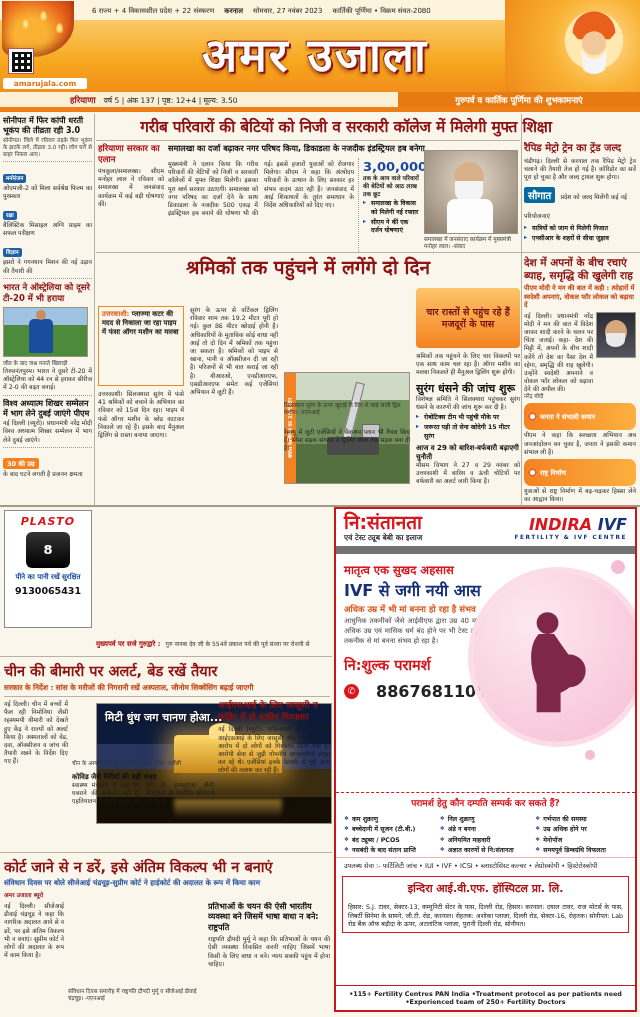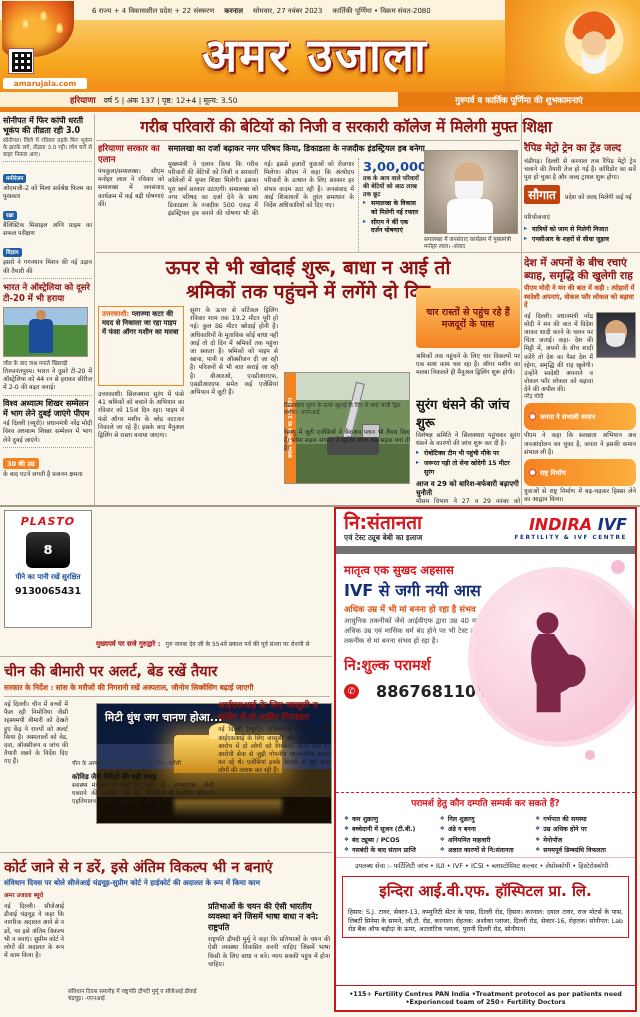--- a/index.html
+++ b/index.html
@@ -24,21 +24,21 @@
 .guru-panel{position:absolute;right:0;top:0;width:135px;height:92px;background:radial-gradient(circle at 70% 45%,#ffe2a0 0%,#f9b233 45%,#ef8a18 100%);overflow:hidden}
 .m-bottom{position:absolute;left:0;top:92px;width:640px;height:15px;display:flex}
 .m-bottom .mb-left{width:398px;background:#fbf0d6;display:flex;align-items:center;gap:8px;padding-left:70px;font-size:7.5px;color:#222}
 .m-bottom .mb-left .state{color:#9a1413;font-weight:bold;font-size:8.5px}
 .m-bottom .mb-right{flex:1;background:#e87a12;color:#fff;font-weight:bold;font-size:8.5px;display:flex;align-items:center;justify-content:center}
 
 .main-head{position:absolute;left:96px;top:114px;width:500px;height:26px;font-size:15.5px;font-weight:bold;color:#8e1212;text-align:center;line-height:26px;white-space:nowrap;overflow:hidden;letter-spacing:-0.2px}
 .hl{font-weight:bold;color:#8e1212}
 .kick{font-weight:bold;color:#c2410c}
 .chip{display:inline-block;background:#1f5fa6;color:#fff;font-size:5.6px;padding:0 3px;border-radius:2px;font-weight:bold;line-height:9px}
-.chip-red{display:inline-block;background:#c2410c;color:#fff;font-size:12px;padding:1px 4px;border-radius:2px;font-weight:bold}
+.chip-red{display:inline-block;background:#0369a1;color:#fff;font-size:10px;padding:1px 4px;border-radius:2px;font-weight:bold}
 .chip-or{display:inline-block;background:#f58220;color:#fff;font-size:6.5px;padding:1px 4px;border-radius:2px;font-weight:bold}
 .pt{position:relative;padding-left:8px;font-size:6.2px;line-height:1.35;color:#111;font-weight:bold;margin-top:2px}
 .pt::before{content:"▸";color:#1f5fa6;position:absolute;left:0;top:-1px}
 
 .sidebar{position:absolute;left:3px;top:116px;width:89px;height:392px;overflow:hidden}
 .sb-hr{border-top:1px dotted #999;margin:3px 0}
 .brief{margin:2px 0}
 
 .ph{position:relative;overflow:hidden;border:1px solid #9a9382}
 .ph-cricket{background:linear-gradient(180deg,#9fc3e0 0 35%,#4e8a3c 35% 100%)}
@@ -99,23 +99,23 @@
 .ivf-phone .pic{width:15px;height:15px;border-radius:50%;background:#d8161c;color:#fff;text-align:center;line-height:15px;font-size:9px}
 .ivf-phone .pic::before{content:"✆"}
 .ivf-phone .num{font-size:16px;font-weight:bold;color:#222}
 .ivf-circle{position:absolute;right:-8px;top:18px;width:170px;height:170px;border-radius:50%;background:radial-gradient(circle at 35% 30%,#fde8ef,#f6bdd2);box-shadow:0 0 0 5px #fbdce8}
 .ivf-circle svg{position:absolute;left:18%;top:12%;width:64%;height:80%}
 .dot{position:absolute;border-radius:50%;background:#f6bdd2}
 .ivf-listtitle{text-align:center;color:#d8161c;font-weight:bold;font-size:9px;padding:3px 0;border-top:1px dashed #d8161c}
 .ivf-list{display:grid;grid-template-columns:repeat(3,1fr);gap:1px 4px;padding:2px 8px}
 .ivf-item{position:relative;padding-left:8px;font-size:6.3px;line-height:1.5;color:#222;font-weight:bold}
 .ivf-item::before{content:"❖";color:#2b3f8c;position:absolute;left:0;top:0;font-size:5.5px}
-.ivf-serv{padding:3px 19px;font-size:6.6px;color:#222;border-top:1px solid #e9b8ba}
+.ivf-serv{padding:3px 8px;font-size:6.6px;color:#222;border-top:1px solid #e9b8ba}
 .ivf-hosp{margin:3px 6px;border:1px solid #d8161c;padding:3px 5px}
-.ivf-hospname{text-align:center;color:#b01216;font-weight:bold;font-size:15px;margin-bottom:8px}
+.ivf-hospname{text-align:center;color:#b01216;font-weight:bold;font-size:11px;margin-bottom:8px}
 .ivf-addr{font-size:6.3px;line-height:1.4;color:#222;text-align:justify}
 .ivf-foot{margin-top:auto;border-top:1.5px solid #c8171d;padding:4px 6px;font-size:6.4px;font-weight:bold;color:#222;text-align:center}
 
 .sec-head{font-size:14.5px;font-weight:bold;color:#8e1212;white-space:nowrap;overflow:hidden}
 .sec-kick{font-size:7.3px;font-weight:bold;color:#c2410c;white-space:nowrap;overflow:hidden}
 .byline{font-size:6px;font-weight:bold;color:#9a1413}
 </style>
 </head>
 <body>
 
@@ -217,41 +217,40 @@
       <span class="chip-red">सौगात</span>
       <span class="t6">प्रदेश को जल्द मिलेंगी कई नई परियोजनाएं</span>
     </div>
     <div class="pt">यात्रियों को जाम से मिलेगी निजात</div>
     <div class="pt">एनसीआर के शहरों से सीधा जुड़ाव</div>
   </div>
 
   <div class="rule-h" style="left:96px;top:252px;width:544px"></div>
 
   <div class="tun-head">
-    <span style="display:block">ऊपर से भी खोदाई शुरू, बाधा न आई तो</span>
     <span style="display:block">श्रमिकों तक पहुंचने में लगेंगे दो दिन</span>
   </div>
   <div class="sidebox">
     <b>उत्तरकाशी:</b>
     <span>प्लाज्मा कटर की मदद से निकाला जा रहा पाइप में फंसा ऑगर मशीन का मलबा</span>
   </div>
   <div class="abs t6 j" style="left:98px;top:390px;width:86px;height:114px">उत्तरकाशी। सिलक्यारा सुरंग में फंसे 41 श्रमिकों को बचाने के अभियान का रविवार को 15वां दिन रहा। पाइप में फंसे ऑगर मशीन के ब्लेड काटकर निकाले जा रहे हैं। इसके बाद मैनुअल ड्रिलिंग से रास्ता बनाया जाएगा।</div>
   <div class="abs t6 j" style="left:190px;top:306px;width:88px;height:198px">सुरंग के ऊपर से वर्टिकल ड्रिलिंग रविवार शाम तक 19.2 मीटर पूरी हो गई। कुल 86 मीटर खोदाई होनी है। अधिकारियों के मुताबिक कोई बाधा नहीं आई तो दो दिन में श्रमिकों तक पहुंचा जा सकता है। श्रमिकों को पाइप से खाना, पानी व ऑक्सीजन दी जा रही है। परिजनों से भी बात कराई जा रही है। बीआरओ, एनडीआरएफ, एसडीआरएफ समेत कई एजेंसियां अभियान में जुटी हैं।</div>
   <div class="ph ph-drill abs" style="left:284px;top:288px;width:126px;height:112px">
     <div class="mast"></div>
     <div class="cab"></div>
     <div class="base"></div>
     <div class="ph-strip">बचाव अभियान का 15वां दिन</div>
   </div>
   <div class="abs cap" style="left:284px;top:402px;width:126px;height:22px">सिलक्यारा सुरंग के ऊपर खुदाई के लिए ले जाई जाती ड्रिल मशीन। -एएनआई</div>
   <div class="abs t6 j" style="left:284px;top:428px;width:126px;height:76px">रेस्क्यू में जुटी एजेंसियों ने बैकअप प्लान भी तैयार किए हैं। सीमा सड़क संगठन ने ड्रिलिंग स्थल तक सड़क बना दी है।</div>
   <div class="orangebox">चार रास्तों से पहुंच रहे हैं मजदूरों के पास</div>
   <div class="abs" style="left:416px;top:352px;width:104px;height:152px;overflow:hidden">
     <div class="t6 j">श्रमिकों तक पहुंचने के लिए चार विकल्पों पर एक साथ काम चल रहा है। ऑगर मशीन का मलबा निकलते ही मैनुअल ड्रिलिंग शुरू होगी।</div>
-    <div style="font-size:13px;font-weight:bold;color:#111;margin-top:18px">सुरंग धंसने की जांच शुरू</div>
+    <div style="font-size:11px;font-weight:bold;color:#111;margin-top:3px">सुरंग धंसने की जांच शुरू</div>
     <div class="t6 j">विशेषज्ञ समिति ने सिलक्यारा पहुंचकर सुरंग धंसने के कारणों की जांच शुरू कर दी है।</div>
     <div class="pt">रोबोटिक्स टीम भी पहुंची मौके पर</div>
     <div class="pt">जरूरत पड़ी तो सेना खोदेगी 15 मीटर सुरंग</div>
     <div style="font-size:7px;font-weight:bold;color:#111;margin-top:3px">आज व 29 को बारिश-बर्फबारी बढ़ाएगी चुनौती</div>
     <div class="t6 j">मौसम विभाग ने 27 व 29 नवंबर को उत्तरकाशी में बारिश व ऊंची चोटियों पर बर्फबारी का अलर्ट जारी किया है।</div>
   </div>
 
   <div class="abs" style="left:524px;top:256px;width:112px;height:248px;overflow:hidden">
     <div class="hl" style="font-size:10.5px;line-height:1.25">देश में अपनों के बीच रचाएं ब्याह, समृद्धि की खुलेगी राह</div>
     <div class="kick" style="font-size:6.5px;line-height:1.3;margin:2px 0">पीएम मोदी ने मन की बात में कही : त्योहारों में स्वदेशी अपनाएं, वोकल फॉर लोकल को बढ़ावा दें</div>

